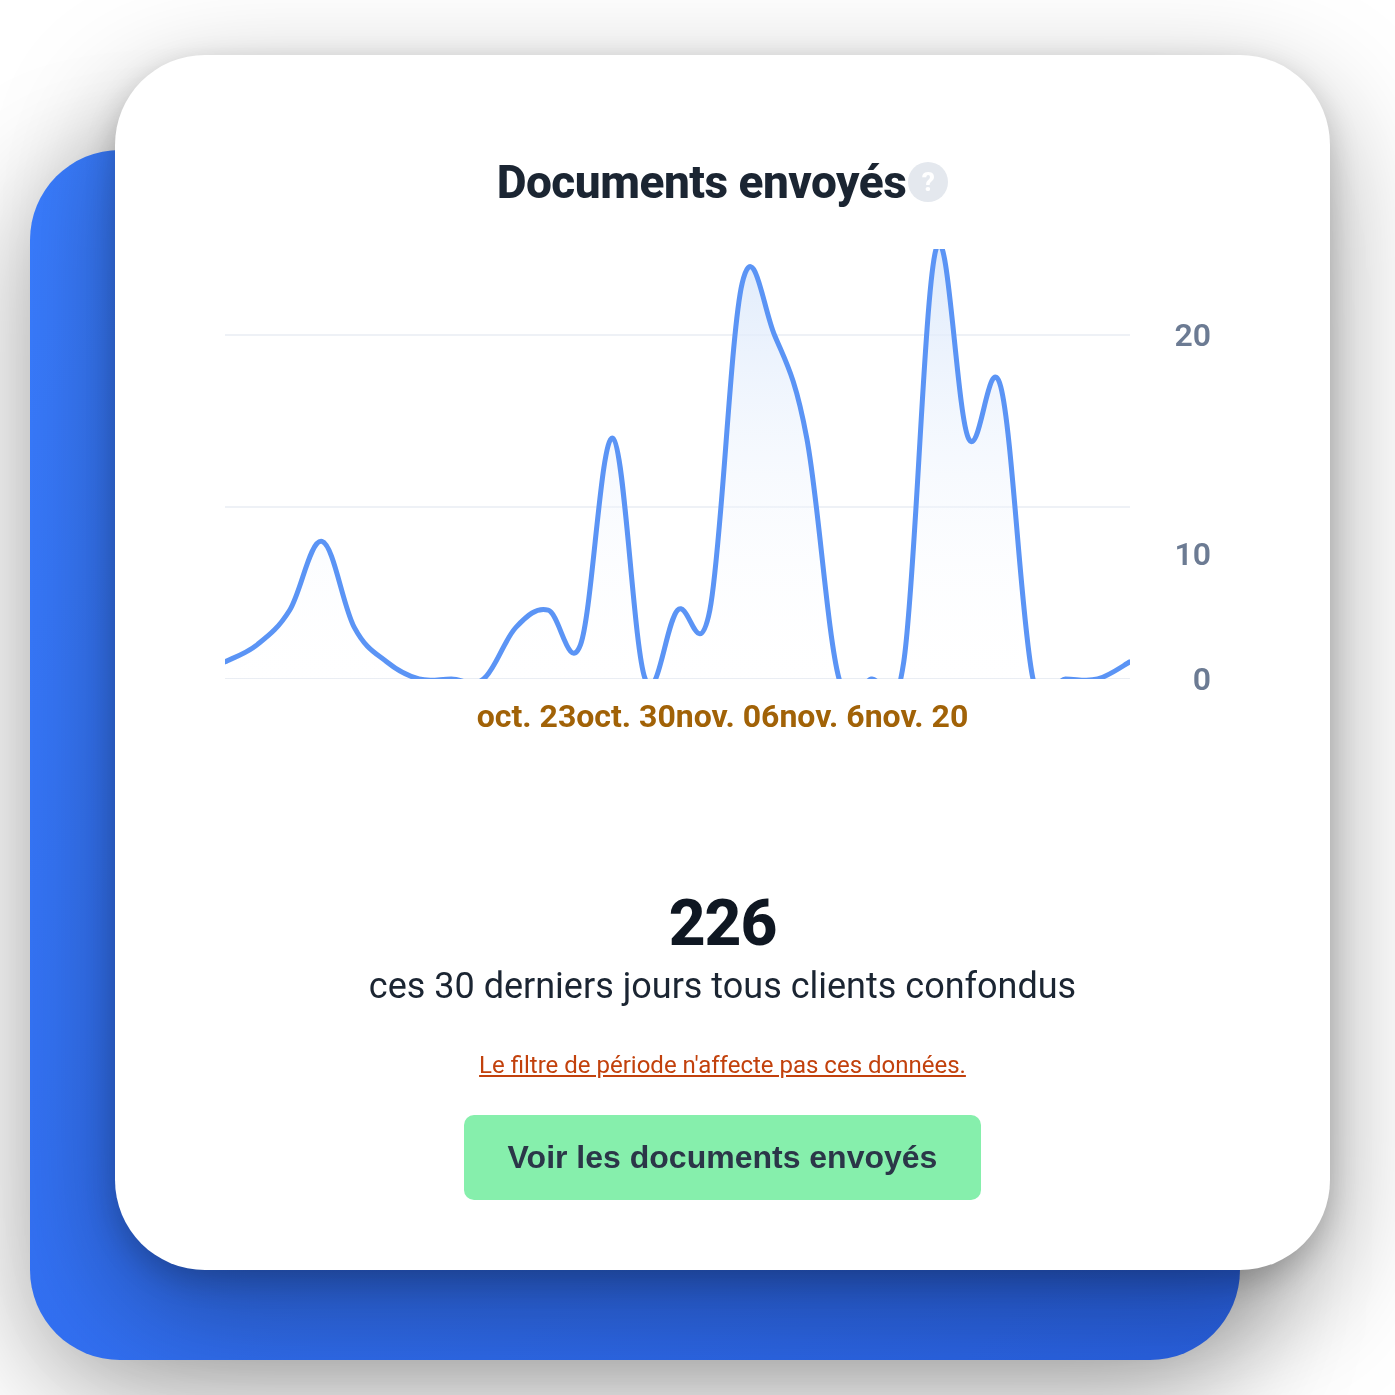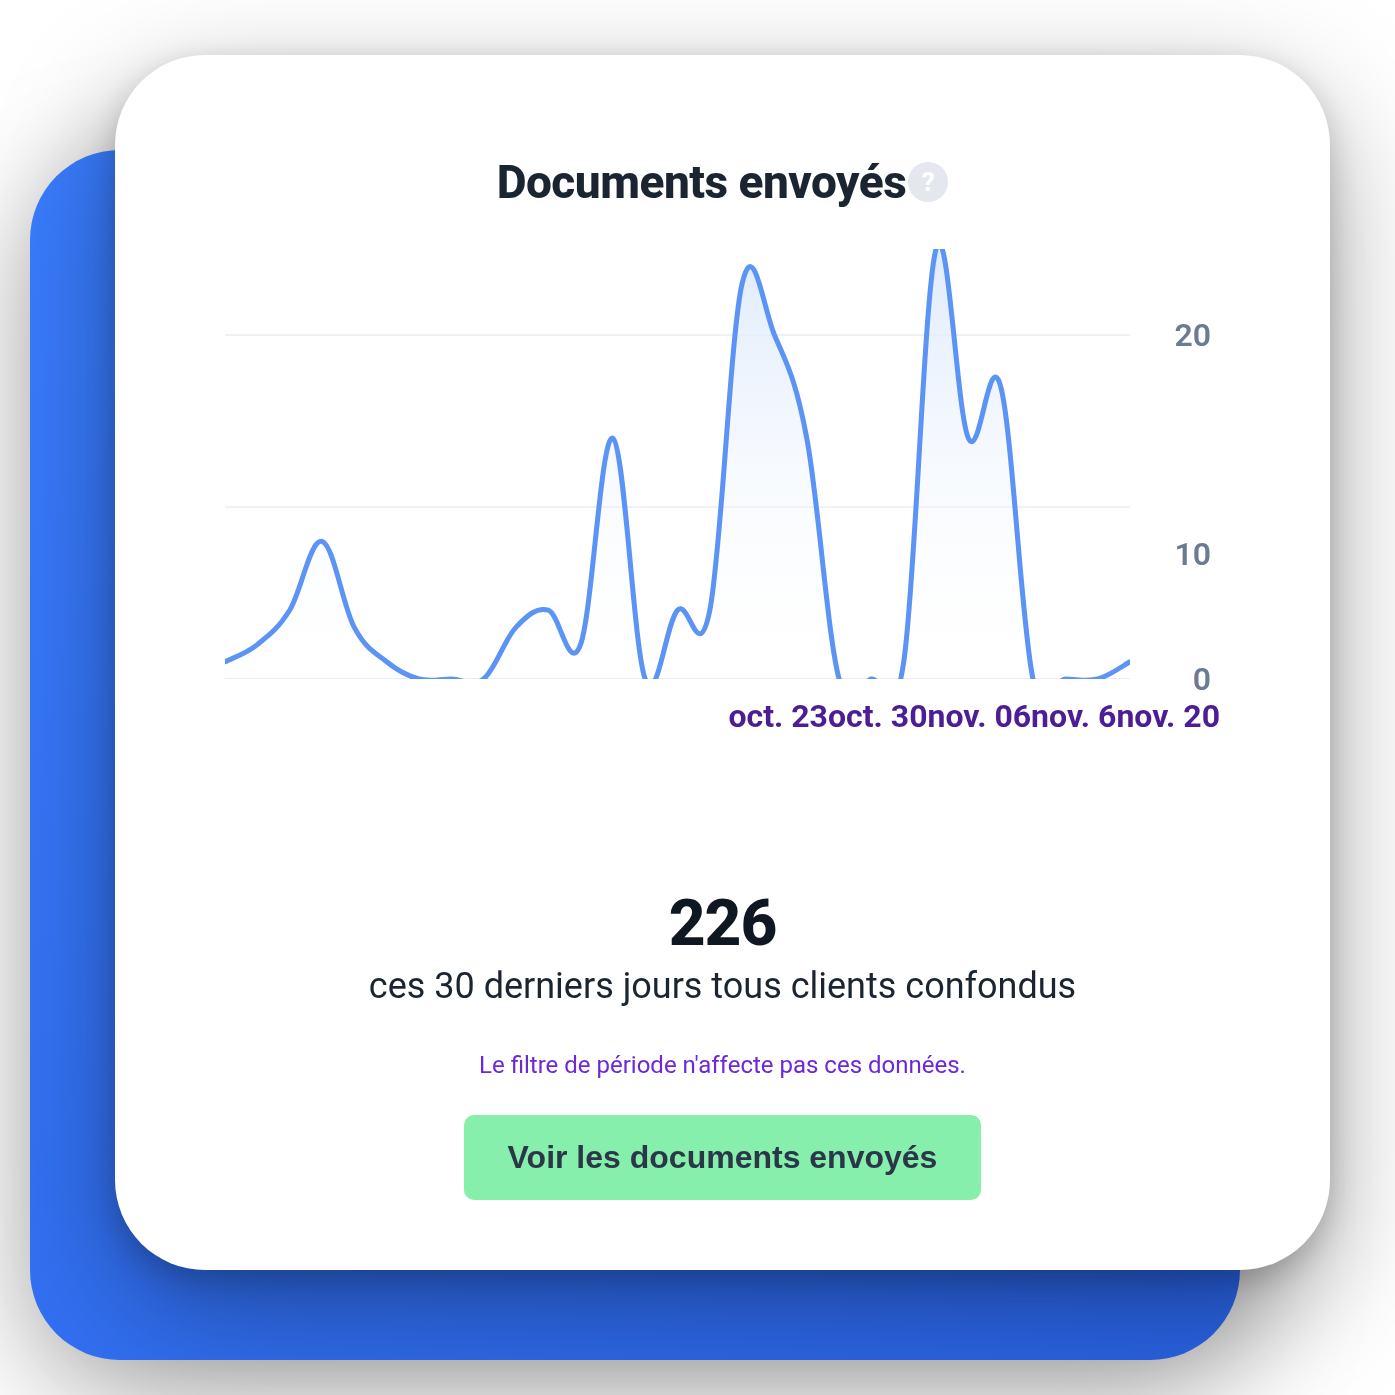--- a/index.html
+++ b/index.html
@@ -88,25 +88,25 @@
     position: absolute;
     right: 9px;
     transform: translateY(-50%);
     font-size: 32px;
     font-weight: 600;
     color: #6c7b93;
     text-align: right;
   }
   .xlabels {
     display: flex;
-    justify-content: flex-end;
+    justify-content: center;
     padding: 18px 0 0 0;
     font-size: 32px;
     font-weight: 700;
-    color: #4c1d95;
+    color: #a16207;
   }
   .xlabels > span { white-space: nowrap; }
   .summary {
     text-align: center;
     margin-top: 40px;
   }
   .big-number {
     font-size: 64px;
     font-weight: 800;
     color: #0f1722;
@@ -114,22 +114,23 @@
     line-height: 1.1;
   }
   .subtitle {
     font-size: 36px;
     font-weight: 400;
     color: #1b2532;
     margin-top: 6px;
   }
   .note {
     font-size: 24px;
-    color: #6d28d9;
+    color: #c2410c;
     margin-top: 44px;
+    text-decoration: underline;
   }
   .cta {
     margin-top: 36px;
     background: #86efac;
     color: #2b3648;
     border: none;
     border-radius: 10px;
     padding: 24px 44px;
     font-size: 32px;
     font-weight: 700;

